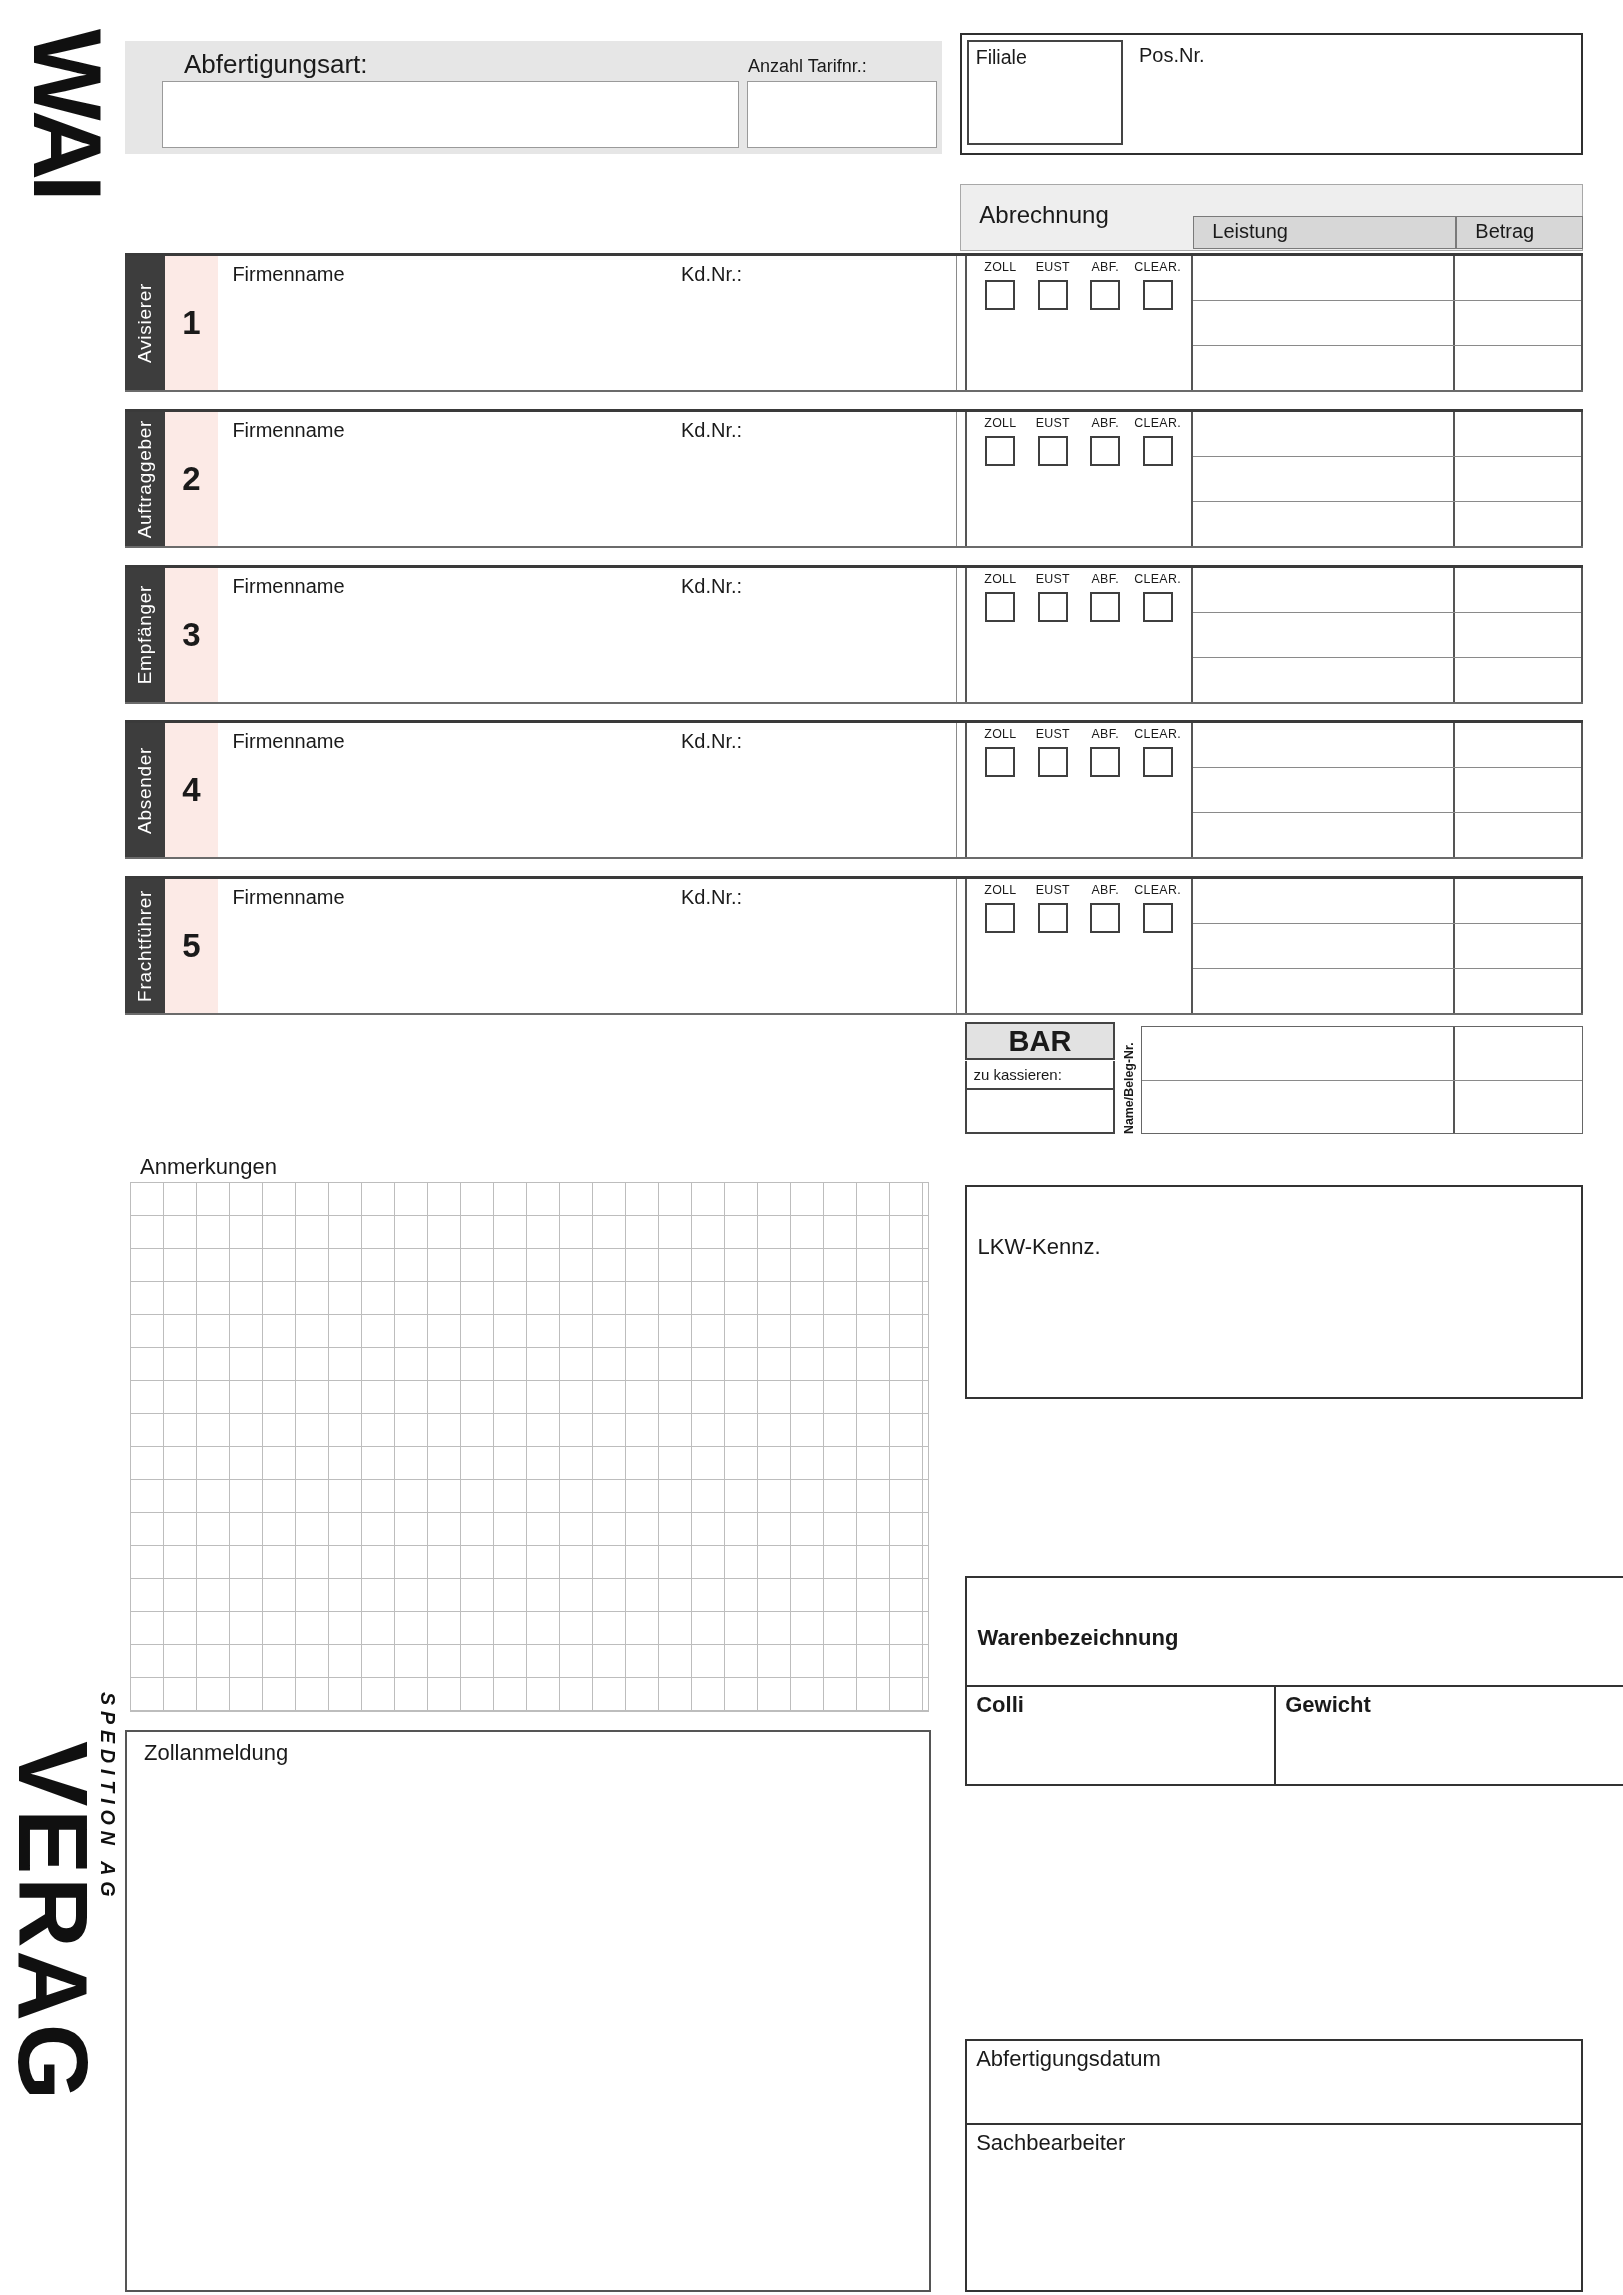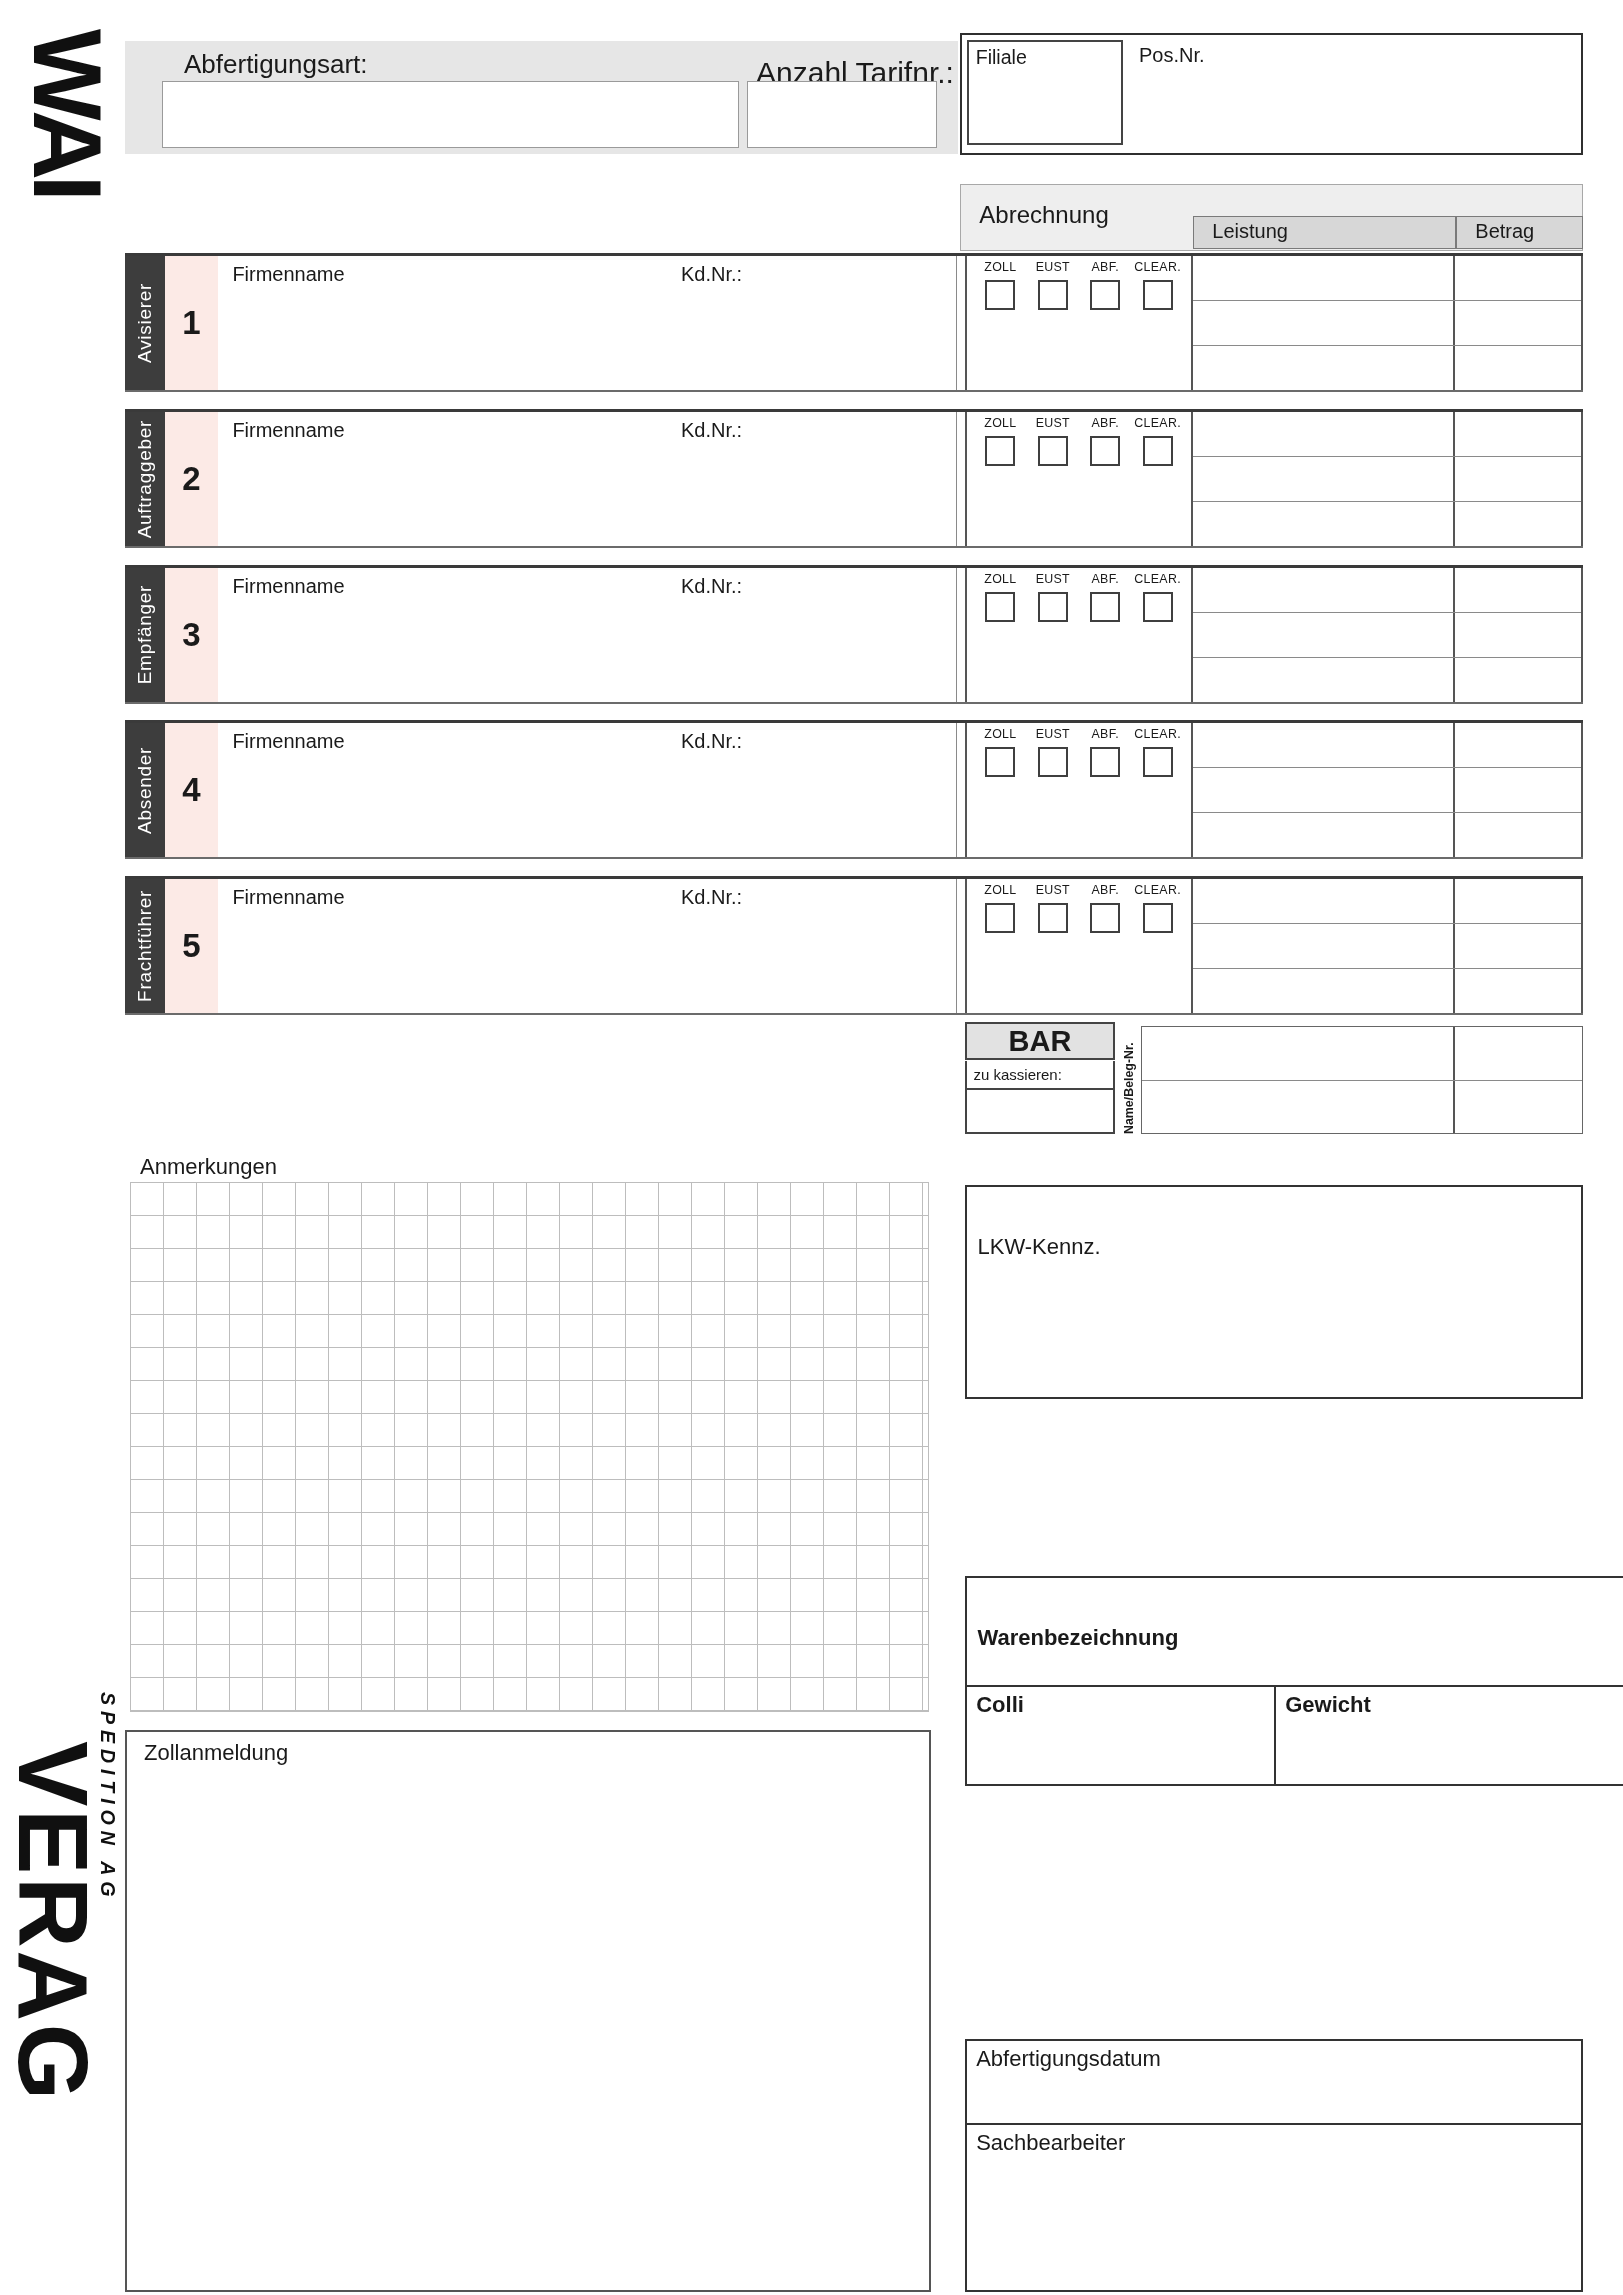--- a/index.html
+++ b/index.html
@@ -14,25 +14,25 @@
 
   
   .wai { left:18.3px; top:29.4px; width:98px; height:236px; display:flex; justify-content:center;
          font-size:97px; font-weight:bold; letter-spacing:-5.2px; color:#101010; line-height:1; }
   .verag { left:10.5px; top:1741px; width:84px; height:406px; display:flex; justify-content:center;
            font-size:98px; font-weight:bold; letter-spacing:2.6px; color:#101010; line-height:1; }
   .sped  { left:93px; top:1692px; width:29px; height:255px; display:flex; justify-content:center;
            font-size:19.6px; font-weight:bold; font-style:italic; letter-spacing:5.9px; color:#101010; }
 
   
-  .top-panel { left:125px; top:41px; width:817px; height:113px; background:#e6e6e6;padding-left:16px; }
+  .top-panel { left:125px; top:41px; width:817px; height:113px; background:#e6e6e6; }
   .top-panel .field { position:absolute; background:#fff; border:1.3px solid #9a9a9a; }
   .abf-lbl { left:59px; top:7.9px; font-size:26px; }
   .abf-input { left:37px; top:40px; width:575px; height:65px; }
-  .anz-lbl { left:623px; top:15px; font-size:30px;margin-left:8px; }
+  .anz-lbl { left:623px; top:15px; font-size:18px; }
   .anz-input { left:622px; top:40px; width:188px; height:65px; }
 
   .filiale-panel { left:960px; top:33px; width:623px; height:122px; border:2.6px solid #2f2f2f; background:#fff; box-sizing:border-box; }
   .filiale-box { position:absolute; left:5.2px; top:5.2px; width:156px; height:105px; border:2px solid #444; box-sizing:border-box; }
   .filiale-lbl { left:6.5px; top:3.9px; font-size:19.6px; }
   .posnr-lbl { left:177px; top:9.2px; font-size:20px; }
 
   
   .abr-panel { left:960px; top:184px; width:623px; height:67px; background:#eeeeee; border:1.3px solid #a8a8a8; box-sizing:border-box; }
   .abr-title { left:18.3px; top:15.7px; font-size:24px; }

